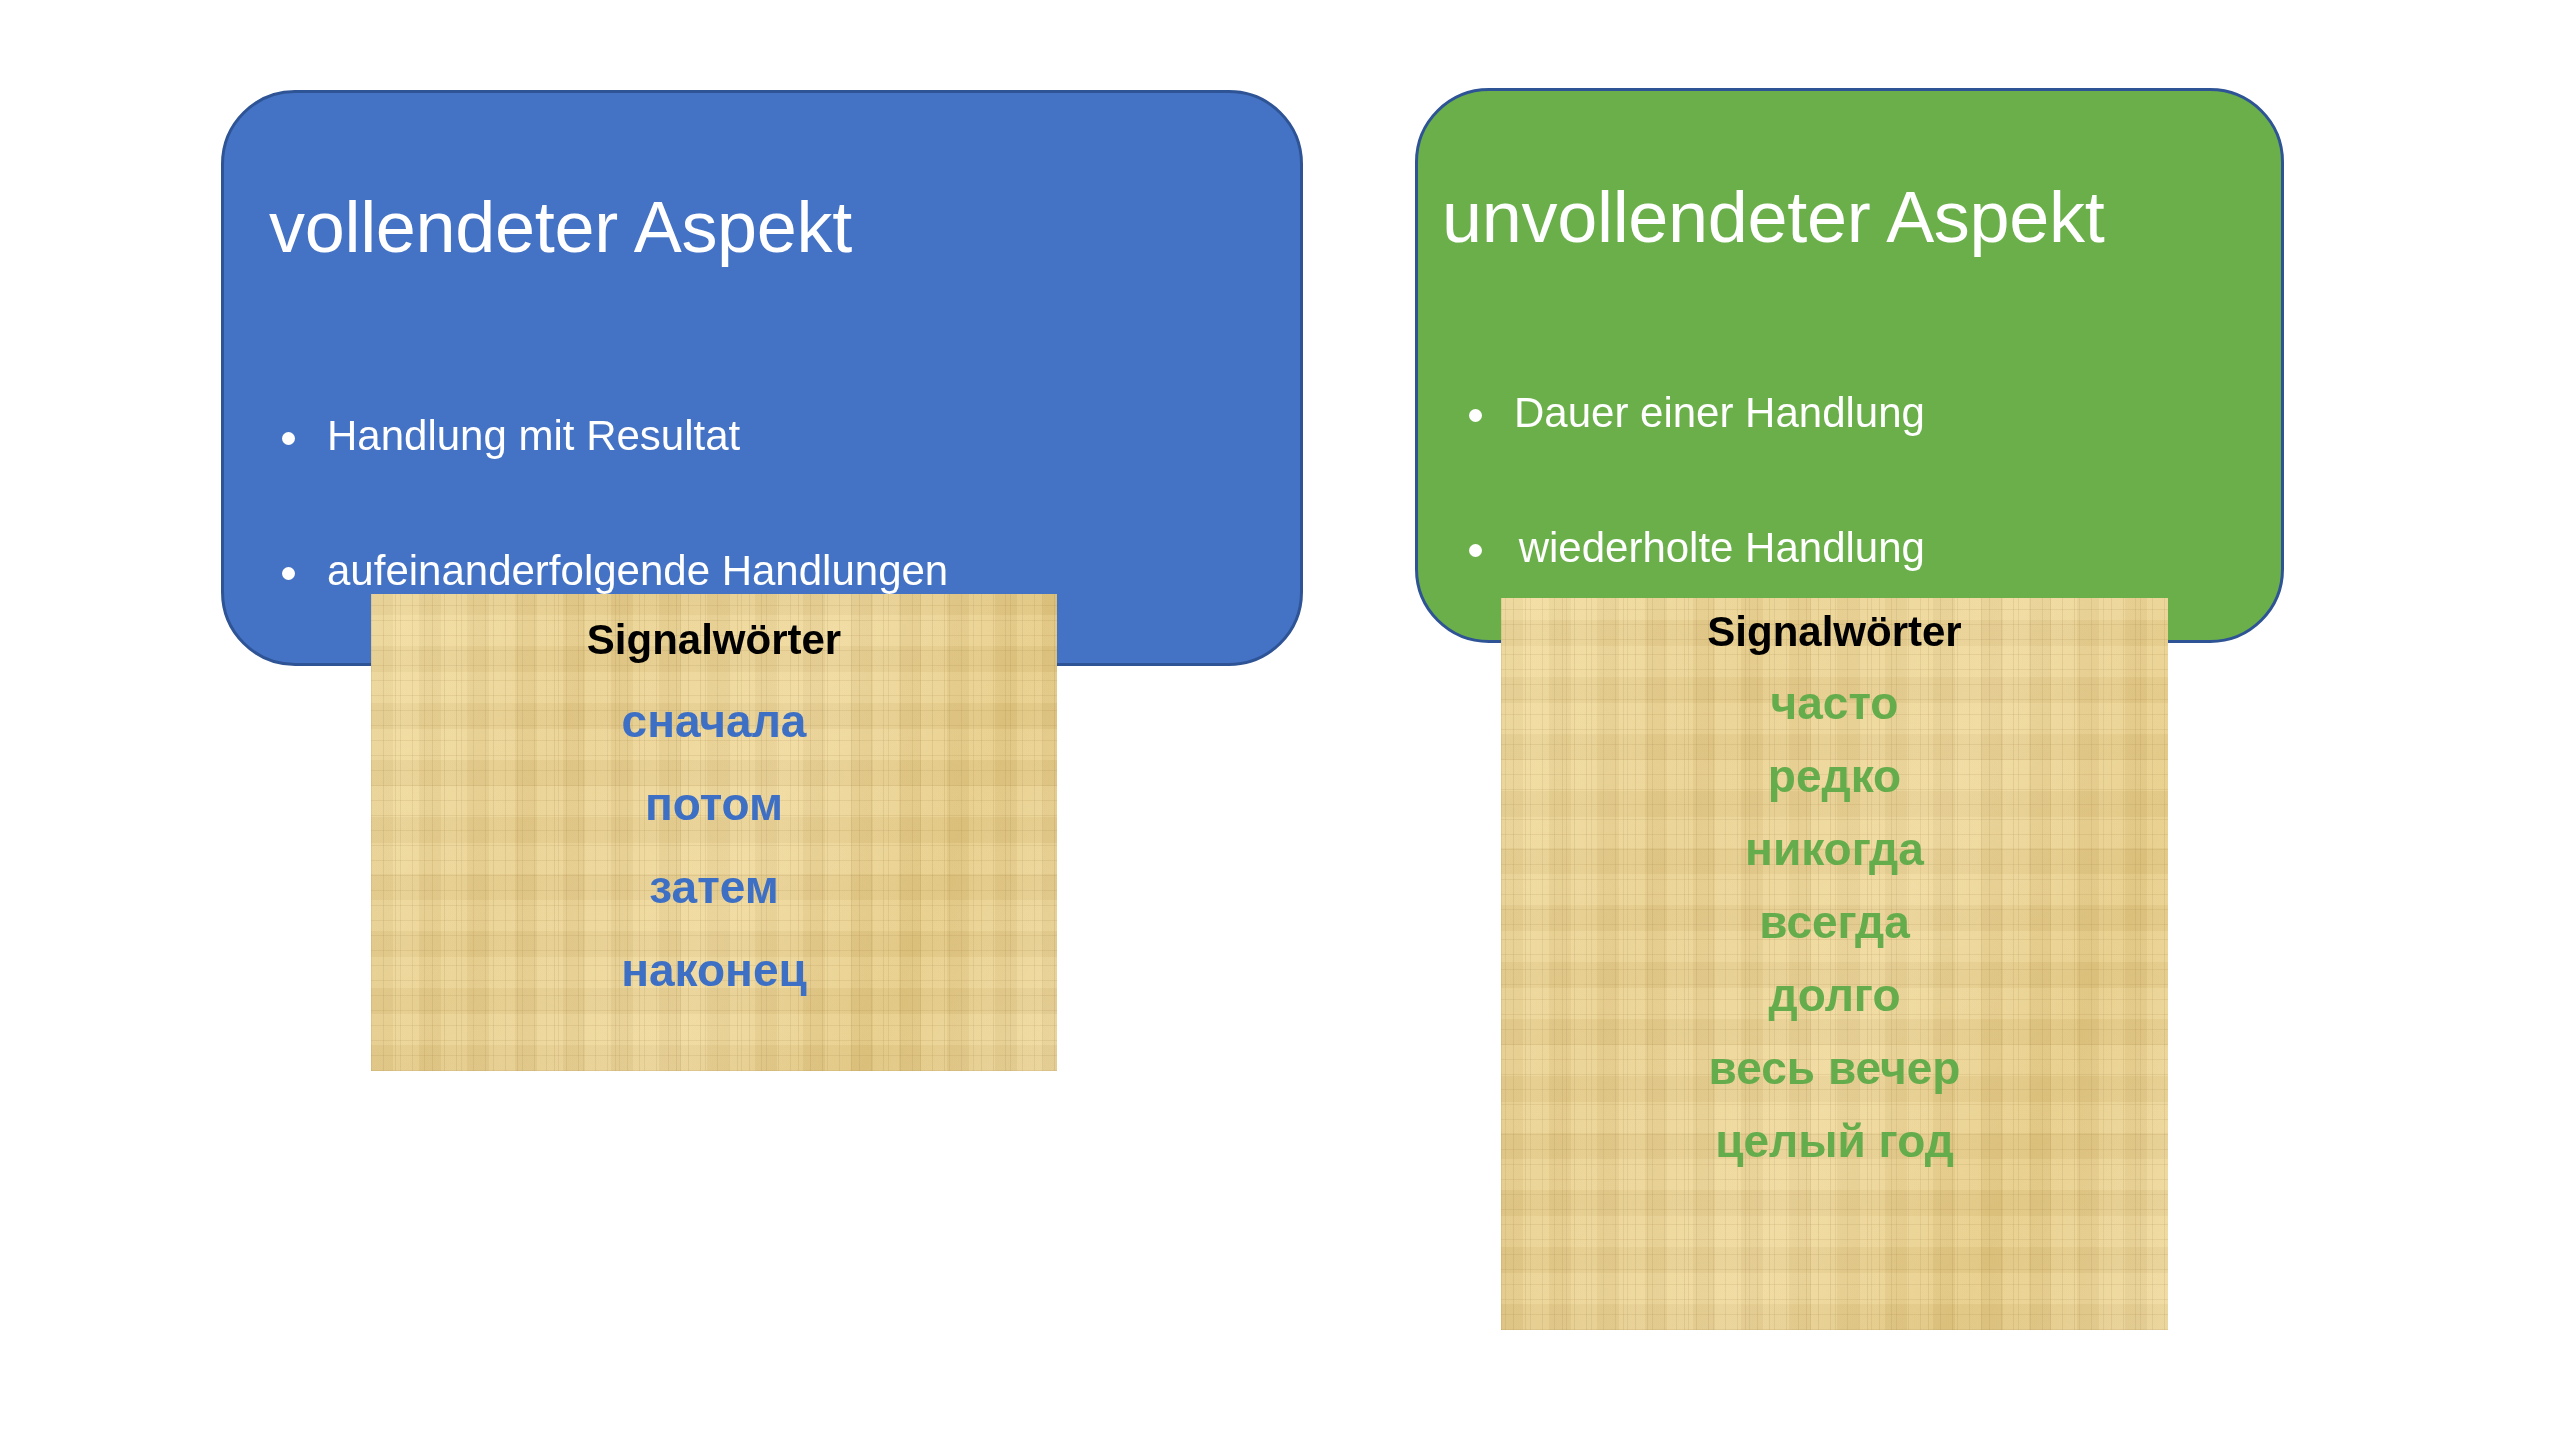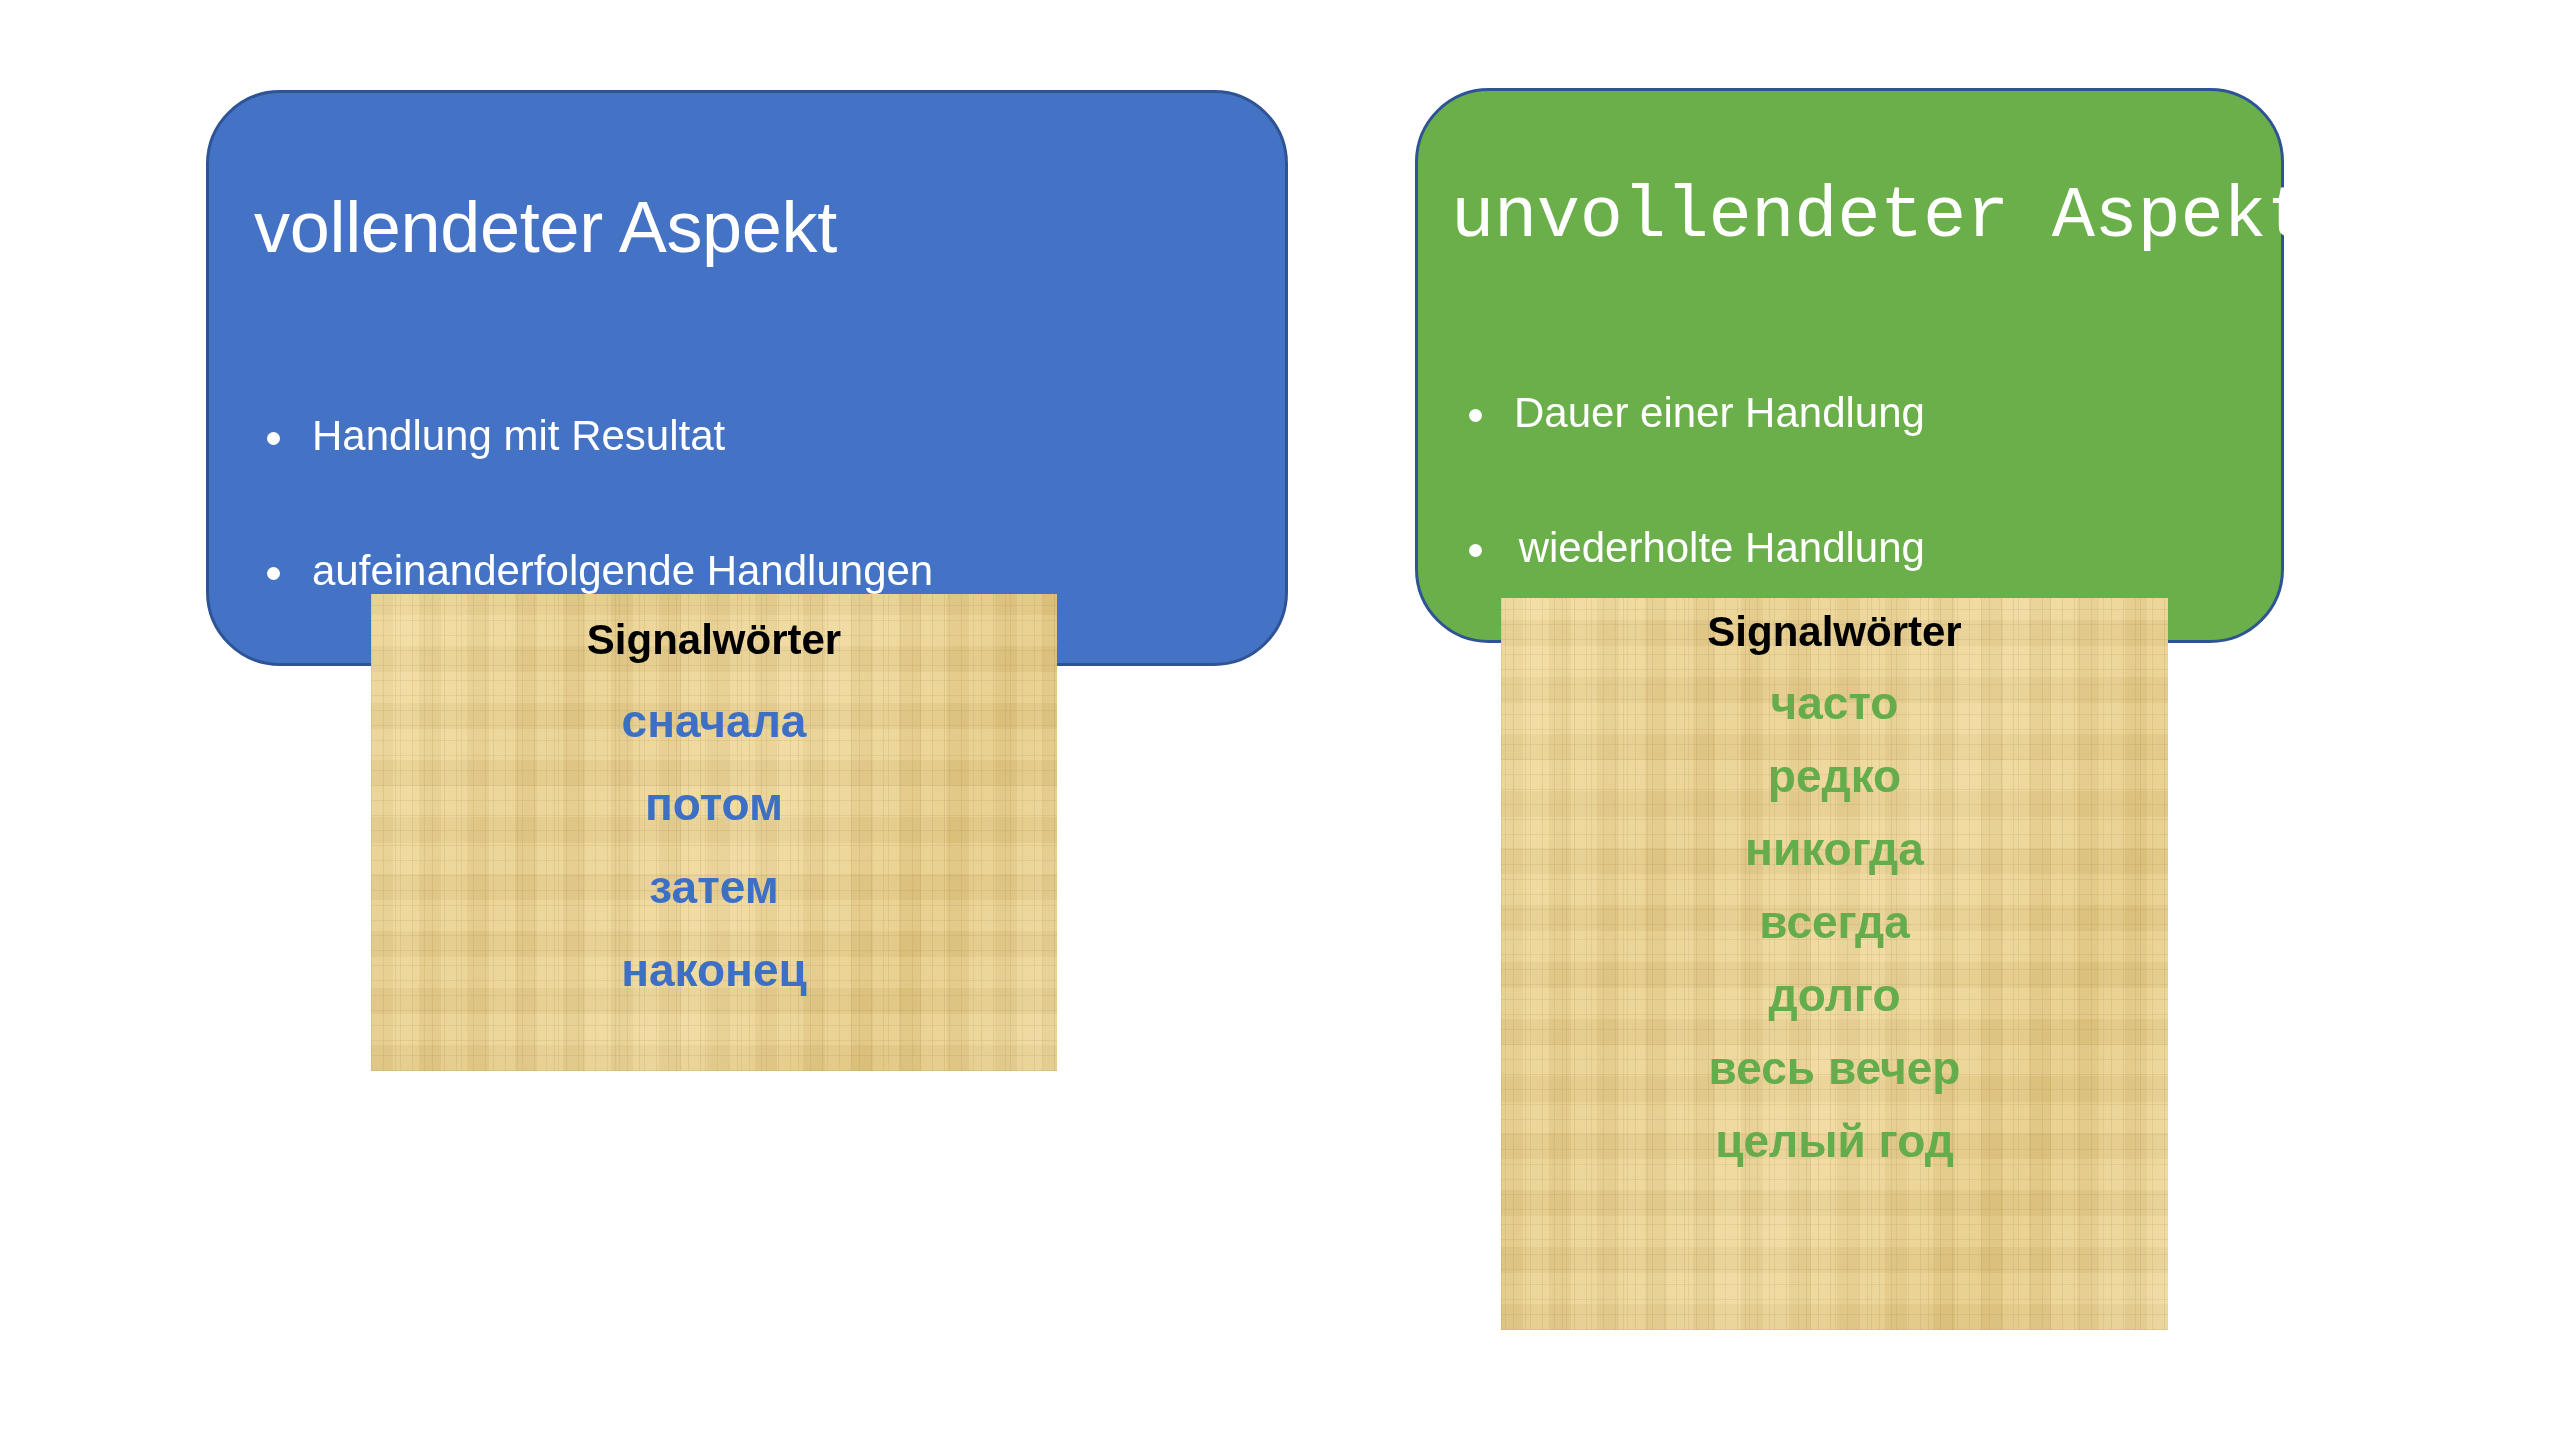--- a/index.html
+++ b/index.html
@@ -19,34 +19,34 @@
   .aspect-card {
     position: absolute;
     box-sizing: border-box;
     border: 3.9px solid #2E5496;
     border-radius: 74px;
     color: #ffffff;
   }
   .aspect-card.blue  { background: #4472C4; }
   .aspect-card.green { background: #6BAF4B; }
 
-  #card-perfective   { left: 206px;  top: 90px; width: 1082px; height: 576px; }
+  #card-perfective   { left: 221px;  top: 90px; width: 1082px; height: 576px; }
   #card-imperfective { left: 1415px; top: 88px; width: 869px; height: 555px; }
 
   .card-title {
     position: absolute;
     font-size: 72px;
     font-weight: 400;
     font-stretch: condensed;
     line-height: 1.05;
     letter-spacing: -0.3px;
     white-space: nowrap;
   }
   #card-perfective   .card-title { left: 45px; top: 97px; }
-  #card-imperfective .card-title { left: 33px; top: 89px; font-family: Liberation Mono, monospace; }
+  #card-imperfective .card-title { left: 24px; top: 89px; }
 
   .bullet-list {
     position: absolute;
     list-style: none;
     margin: 0;
     padding: 0;
   }
   #card-perfective   .bullet-list { left: 39px; top: 322px; }
   #card-imperfective .bullet-list { left: 32px; top: 301px; }
 

